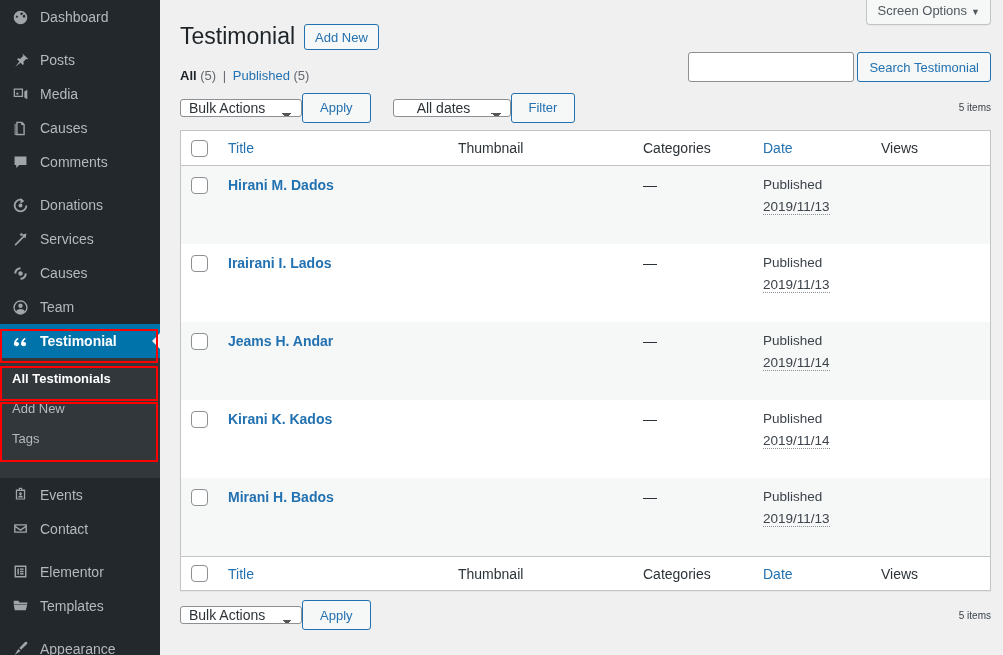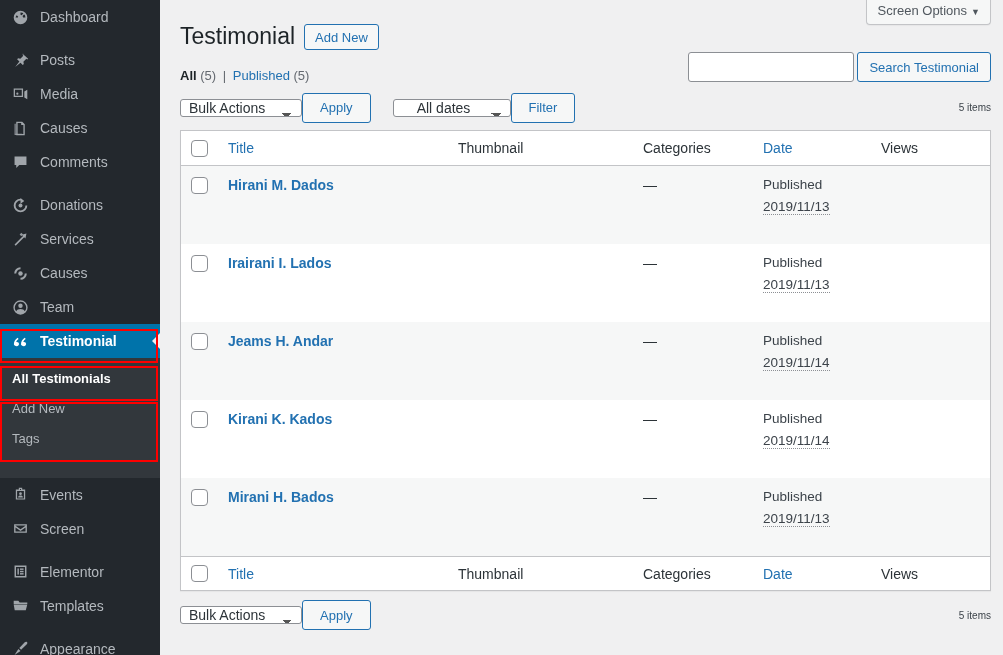--- a/index.html
+++ b/index.html
@@ -288,21 +288,21 @@
             </svg>
           </span>
           <span class="mlabel">Events</span>
         </div>
         <div class="menu-item">
           <span class="mico">
             <svg width="17" height="17" viewBox="0 0 20 20" fill="currentColor">
               <path d="M2.5 5h15v10h-15V5zm1.6 1.6v.3L10 11l5.9-4.1v-.3H4.1zm0 2.2v4.6h11.8V8.8L10 12.9 4.1 8.8z"></path>
             </svg>
           </span>
-          <span class="mlabel">Screen</span>
+          <span class="mlabel">Contact</span>
         </div>
         <div class="menu-sep"></div>
         <div class="menu-item">
           <span class="mico">
             <svg width="17" height="17" viewBox="0 0 20 20" fill="currentColor">
               <path d="M3 3h14v14H3V3zm1.7 1.7v10.6h10.6V4.7H4.7z"></path>
               <rect x="6.4" y="6.4" width="1.7" height="7.2"></rect>
               <rect x="9.4" y="6.4" width="4.2" height="1.7"></rect>
               <rect x="9.4" y="9.2" width="4.2" height="1.7"></rect>
               <rect x="9.4" y="11.9" width="4.2" height="1.7"></rect>

